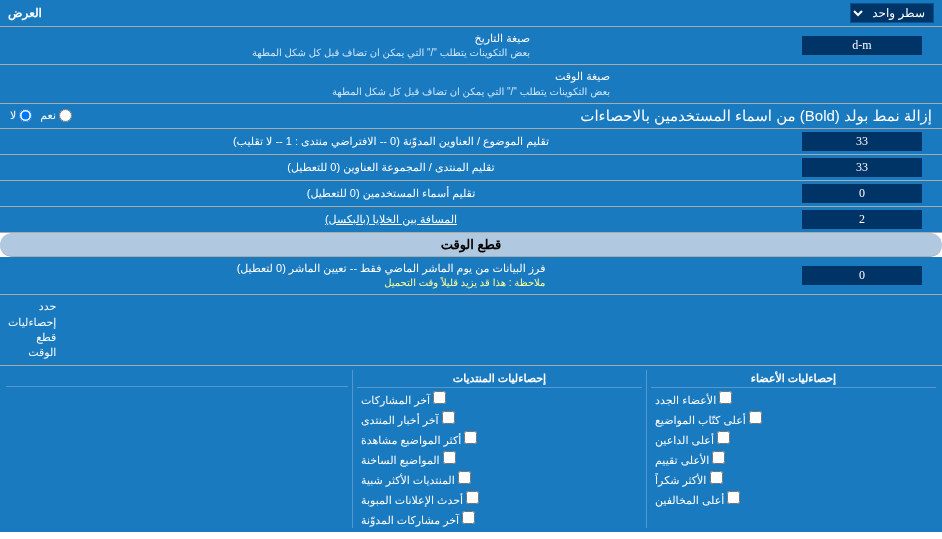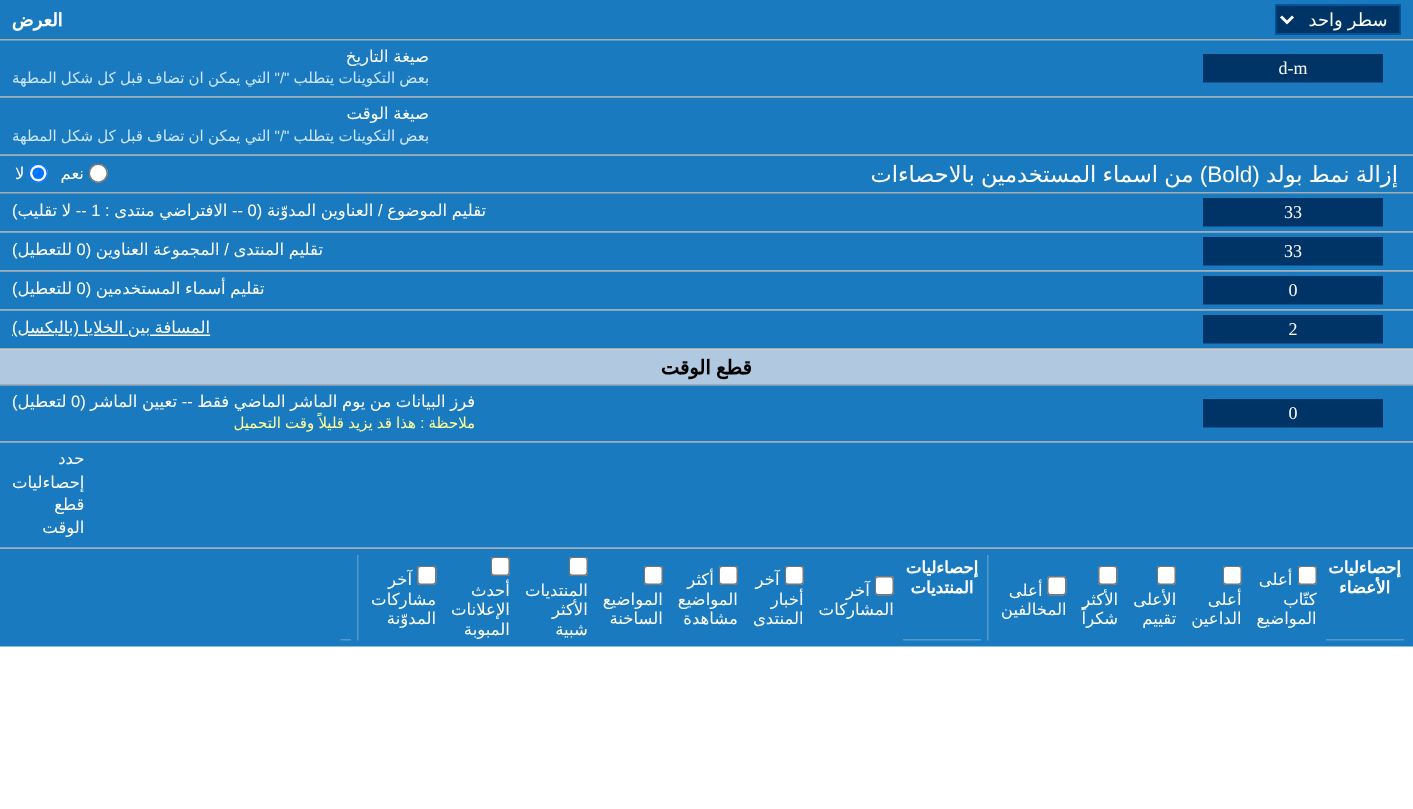--- a/index.html
+++ b/index.html
@@ -17,21 +17,21 @@
       width: 100%;
       border-bottom: 1px solid #aaa;
     }
 
     .label-cell {
       background: #1a7abf;
       color: #fff;
       padding: 4px 8px;
       display: flex;
       align-items: center;
-      justify-content: flex-end;
+      justify-content: center;
       text-align: right;
       font-size: 11px;
       line-height: 1.4;
     }
 
     .input-cell {
       background: #1a7abf;
       padding: 3px 6px;
       display: flex;
       align-items: center;
@@ -77,20 +77,21 @@
 
     
     .section-header {
       background: #b0c8e0;
       color: #000;
       font-weight: bold;
       font-size: 13px;
       text-align: center;
       padding: 4px 8px;
       border-bottom: 1px solid #aaa;
+      border-radius: 12px;
     }
 
     
     .radio-row {
       display: flex;
       width: 100%;
       background: #1a7abf;
       border-bottom: 1px solid #aaa;
       align-items: center;
       padding: 3px 10px;
@@ -125,21 +126,21 @@
     }
 
     .checkboxes-grid {
       display: flex;
       gap: 0;
     }
 
     .checkbox-col {
       flex: 1;
       display: flex;
-      flex-direction: row;
+      flex-direction: column;
       gap: 2px;
     }
 
     .checkbox-col-header {
       color: #fff;
       font-size: 11px;
       font-weight: bold;
       text-align: center;
       padding: 2px;
       background: #1a7abf;
@@ -271,20 +272,23 @@
   </div>
   <div class="label-cell" style="flex:1;justify-content:flex-end;">حدد إحصاءليات قطع الوقت</div>
 </div>
 
 <div class="checkboxes-container">
   <div class="checkboxes-grid">
 
     <div class="checkbox-col">
       <div class="checkbox-col-header">إحصاءليات الأعضاء</div>
       <div class="checkbox-item">
+        <label><input type="checkbox" style=""> <span>الأعضاء الجدد</span></label>
+      </div>
+      <div class="checkbox-item">
         <label><input type="checkbox" style=""> <span>أعلى كتّاب المواضيع</span></label>
       </div>
       <div class="checkbox-item">
         <label><input type="checkbox" style=""> <span>أعلى الداعين</span></label>
       </div>
       <div class="checkbox-item">
         <label><input type="checkbox" style=""> <span>الأعلى تقييم</span></label>
       </div>
       <div class="checkbox-item">
         <label><input type="checkbox" style=""> <span>الأكثر شكراً</span></label>

